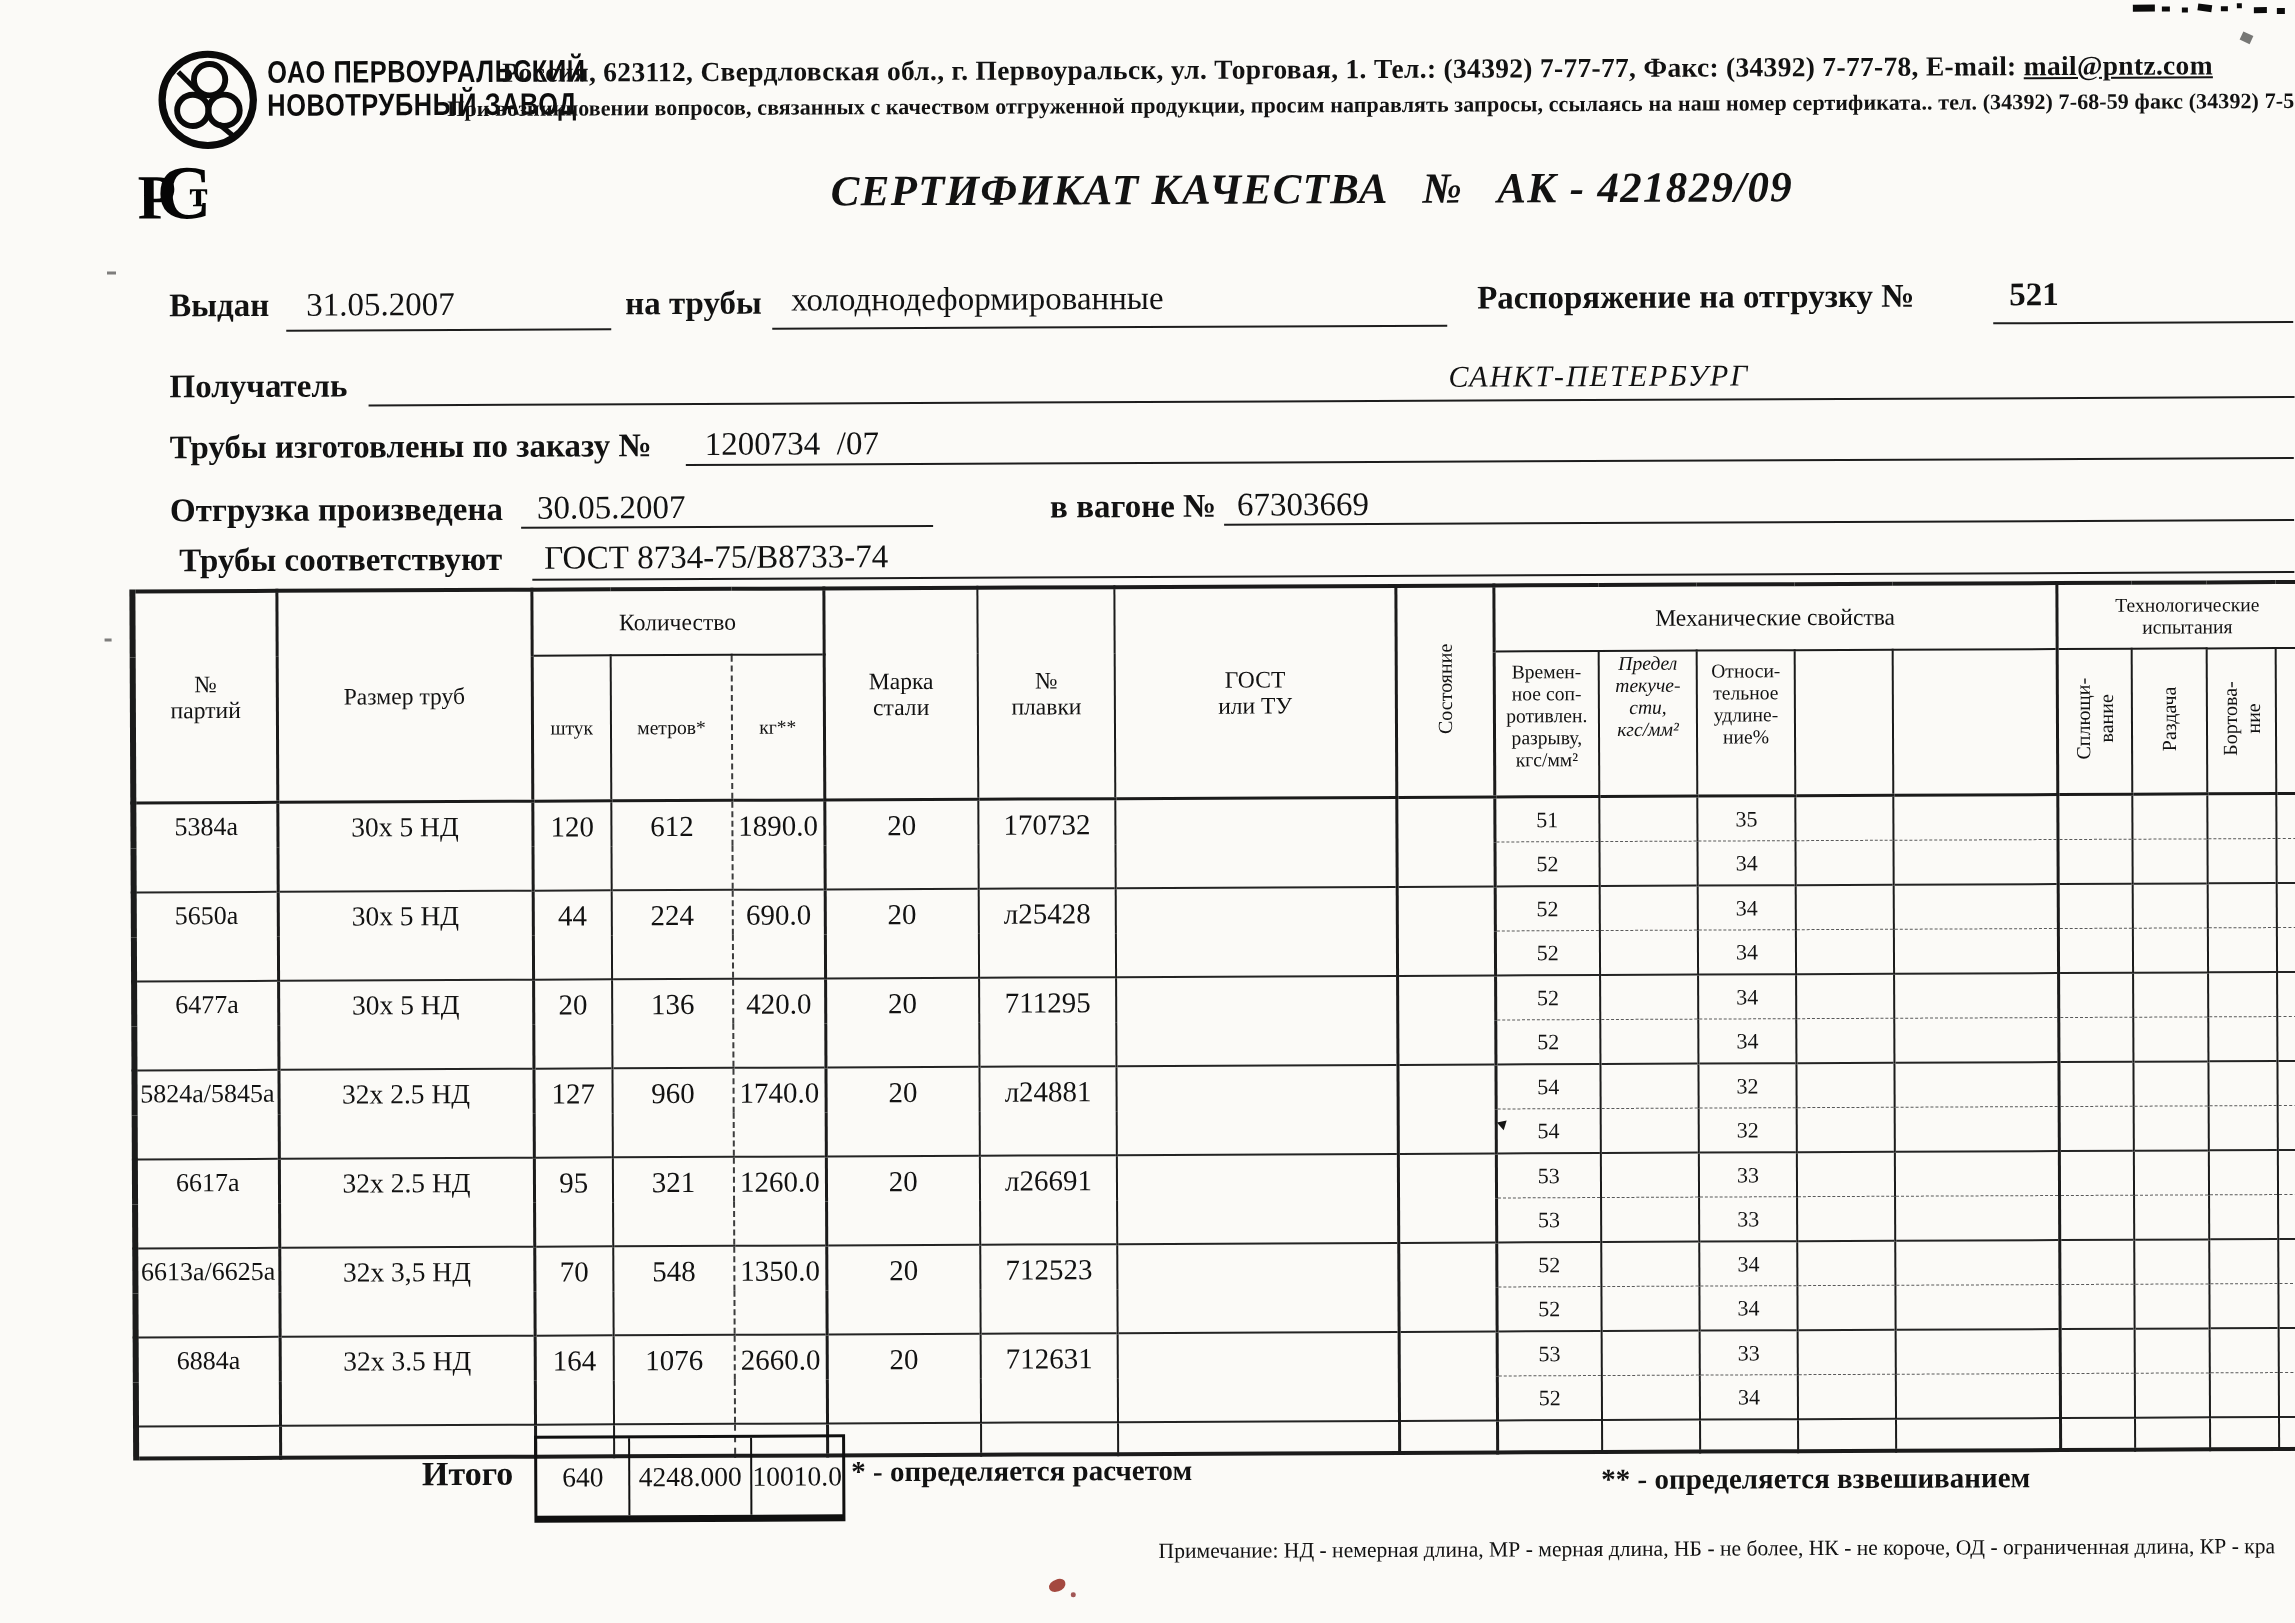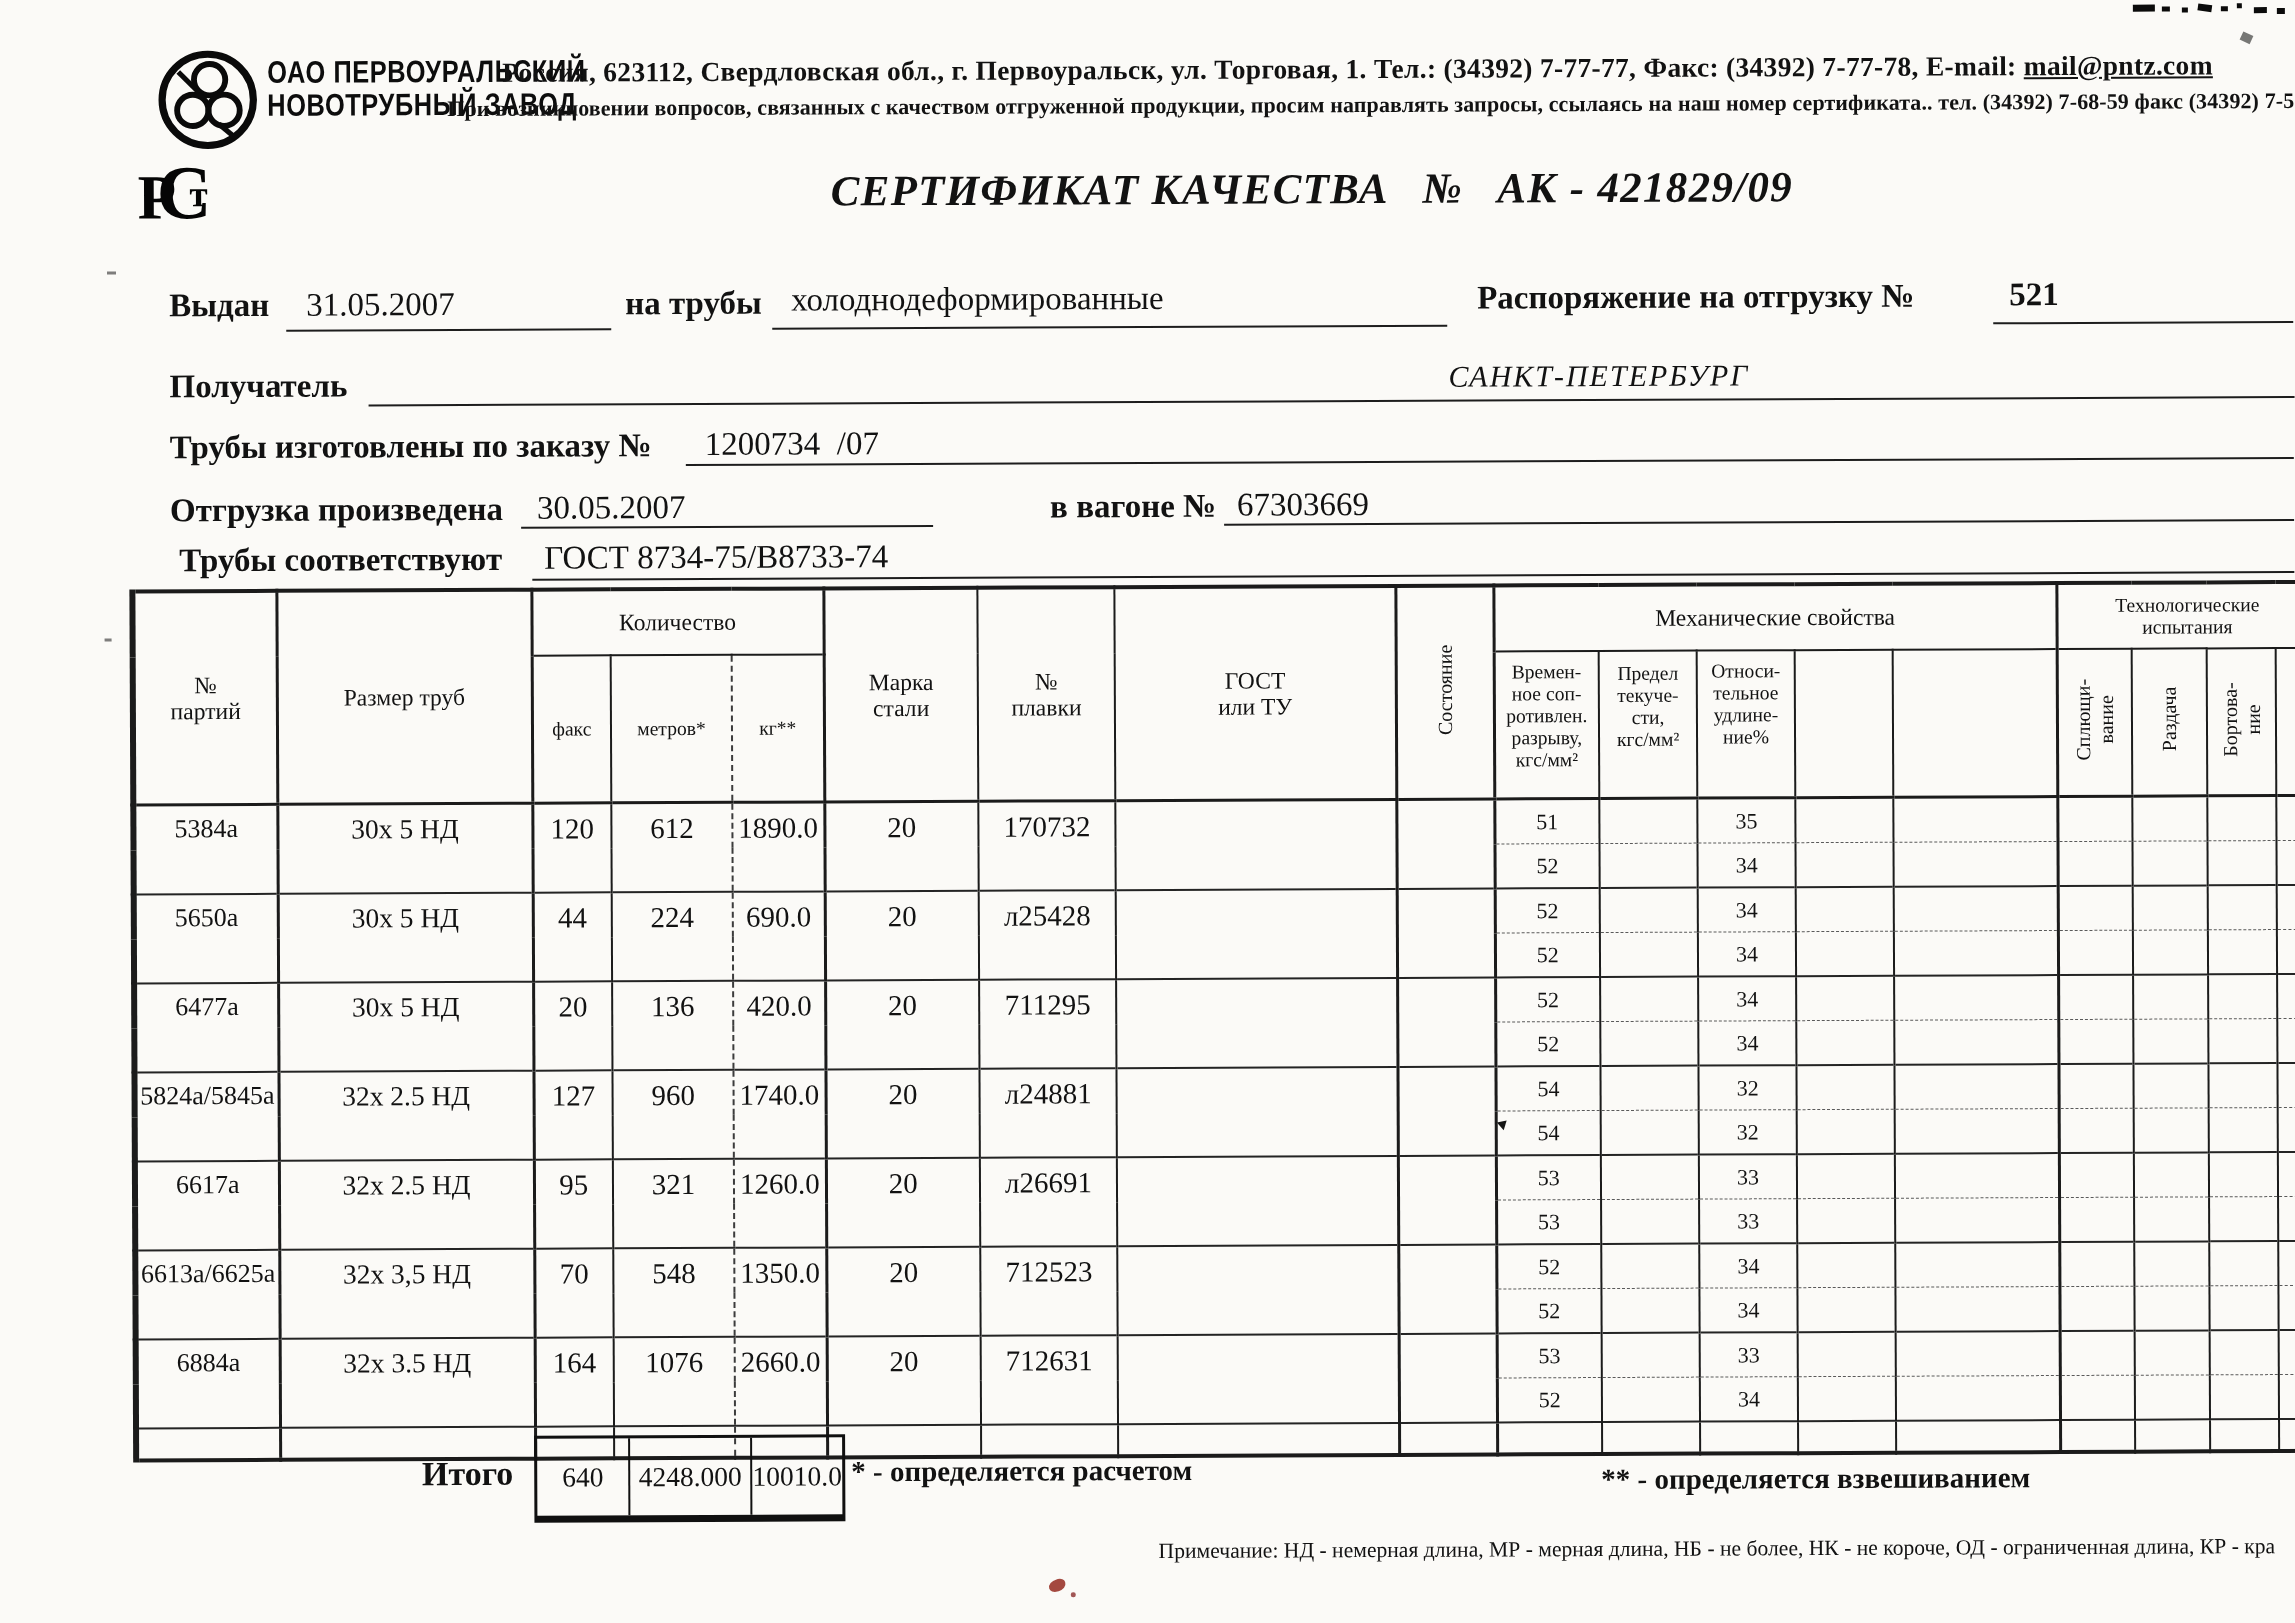--- a/index.html
+++ b/index.html
@@ -177,29 +177,29 @@
         <th rowspan="2" class="c-heat"><span class="hline">№
 плавки</span></th>
         <th rowspan="2" class="c-gost"><span class="hline">ГОСТ
 или ТУ</span></th>
         <th rowspan="2" class="c-state"><span class="vert">Состояние</span></th>
         <th colspan="5" class="c-tens h-mech"><span class="hline">Механические свойства</span></th>
         <th colspan="4" class="c-flat h-tech hsmall"><span class="hline">Технологические
 испытания</span></th>
       </tr>
       <tr class="hr2">
-        <th class="c-pcs hsmall"><span class="hline">факс</span></th>
+        <th class="c-pcs hsmall"><span class="hline">штук</span></th>
         <th class="c-m hsmall"><span class="hline">метров*</span></th>
         <th class="c-kg hsmall"><span class="hline">кг**</span></th>
         <th class="c-tens hsmall" style="vertical-align:top;padding-top:9.2px;"><span class="hline">Времен-
 ное соп-
 ротивлен.
 разрыву,
 кгс/мм²</span></th>
-        <th class="c-yield hsmall" style="vertical-align:top;padding-top:11px;"><span class="hline">Предел
+        <th class="c-yield hsmall" style="vertical-align:top;padding-top:1px;font-style:italic;"><span class="hline">Предел
 текуче-
 сти,
 кгс/мм²</span></th>
         <th class="c-elong hsmall" style="vertical-align:top;padding-top:9.2px;"><span class="hline">Относи-
 тельное
 удлине-
 ние%</span></th>
         <th class="c-e1"></th>
         <th class="c-e2"></th>
         <th class="c-flat"><span class="vert">Сплющи-

